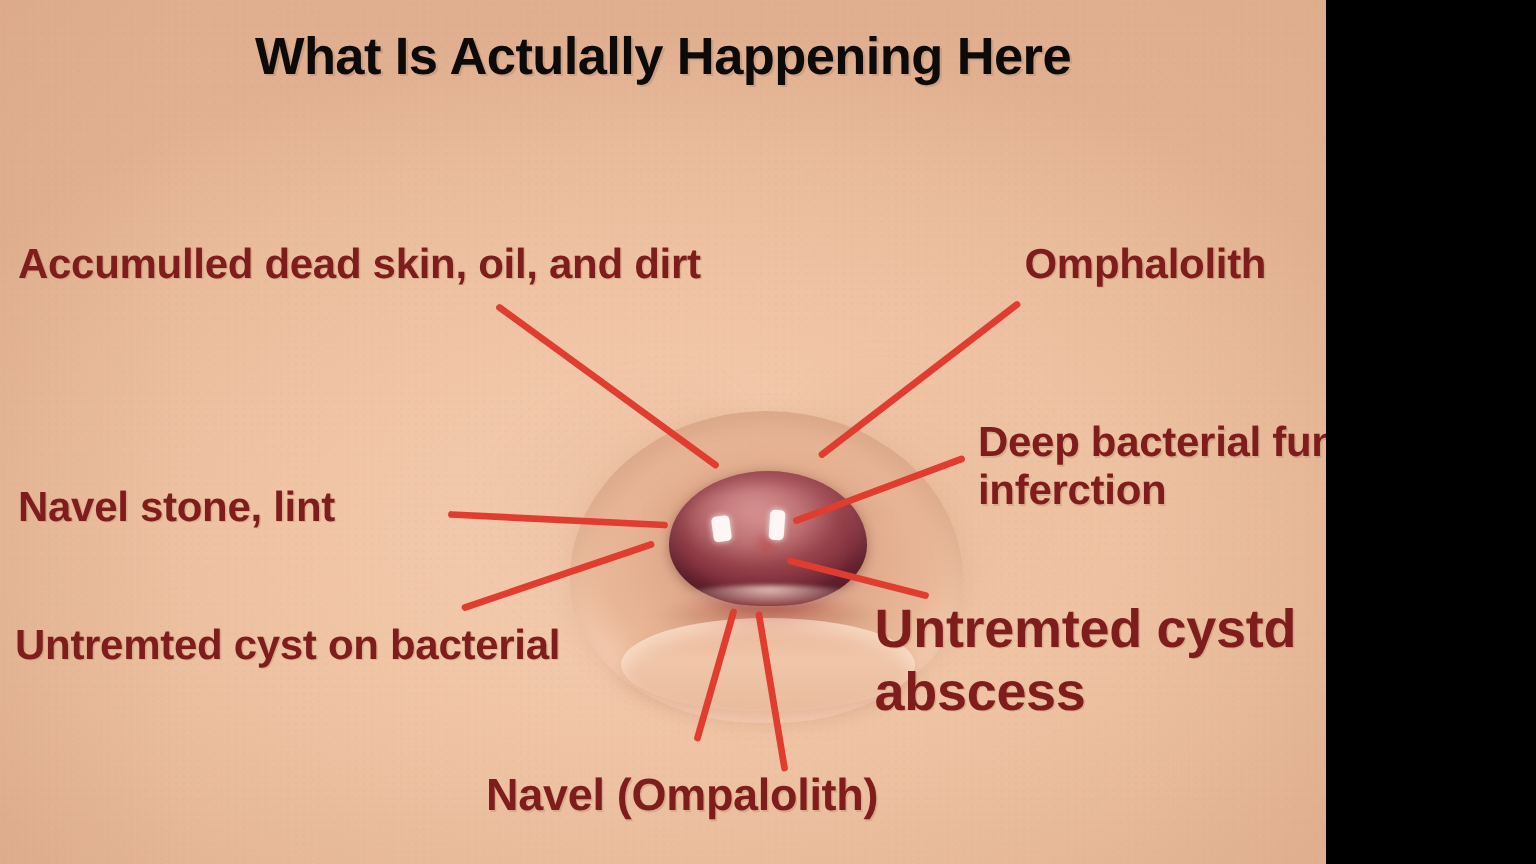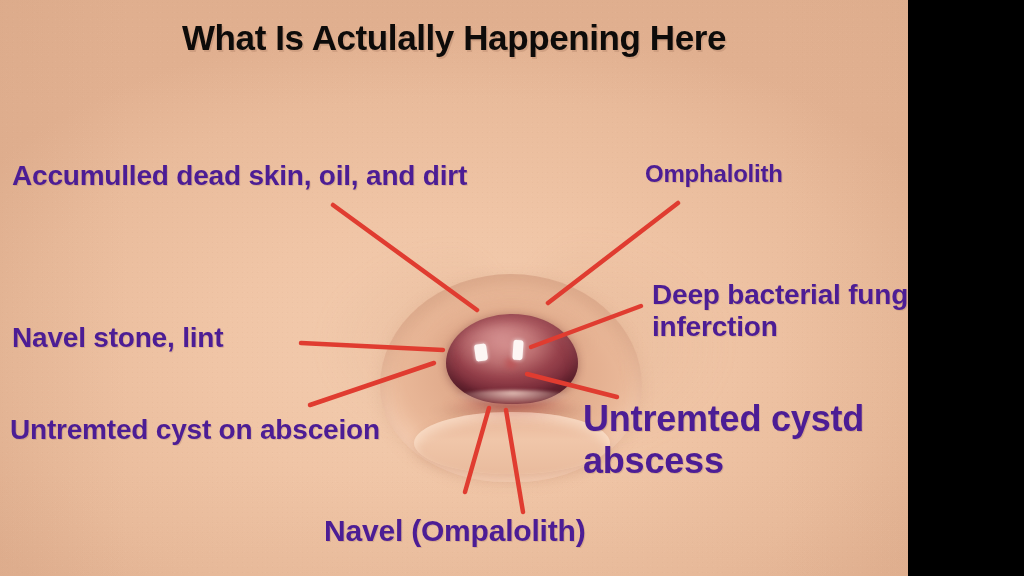--- a/index.html
+++ b/index.html
@@ -8,21 +8,20 @@
     padding: 0;
     background: #000;
   }
   #stage {
     position: relative;
     width: 884px;
     height: 576px;
     overflow: hidden;
     font-family: "Liberation Sans", "DejaVu Sans", sans-serif;
     background: #efc4a5;
-    padding-left: 24px;
   }
 
   
   .skin-base {
     position: absolute;
     inset: 0;
     background:
       radial-gradient(ellipse 62% 58% at 50% 62%, #f3cdb0 0%, #f0c5a6 42%, #e9bb9b 78%, #e2b191 100%),
       linear-gradient(160deg, #f2cbaf 0%, #efc4a5 38%, #ecbf9f 70%, #e7b998 100%);
   }
@@ -160,38 +159,38 @@
   
   #leaders {
     position: absolute;
     inset: 0;
     pointer-events: none;
   }
 
   
   .label {
     position: absolute;
-    color: #4c1d95;
+    color: #7f1d1d;
     font-weight: bold;
     letter-spacing: -0.2px;
     white-space: pre-line;
     text-shadow: 1px 1px 0 rgba(120,80,60,.18);
   }
   #title {
     position: absolute;
     left: 0; right: 0; top: 18px;
     text-align: center;
     font-size: 35px;
     font-weight: bold;
     color: #0d0b0a;
     letter-spacing: -0.4px;
     text-shadow: 1.5px 1.5px 0 rgba(140,96,72,.22);
   }
   #lbl-accumulled { left: 12px;  top: 160px; font-size: 28px; }
-  #lbl-omphalolith{ left: 645px; top: 160px; font-size: 24px; }
+  #lbl-omphalolith{ left: 683px; top: 160px; font-size: 28px; }
   #lbl-deep       { left: 652px; top: 279px; font-size: 28px; line-height: 1.14; width: 372px; }
   #lbl-navelstone { left: 12px;  top: 322px; font-size: 28px; }
   #lbl-untr-abscess{left: 583px; top: 398px; font-size: 36px; }
   #lbl-untr-cyst  { left: 10px;  top: 414px; font-size: 28px; }
   #lbl-navel-omp  { left: 324px; top: 514px; font-size: 30px; text-align: center; }
 </style>
 </head>
 <body>
 
 <div id="stage">
@@ -234,17 +233,17 @@
 
   <div class="label" id="lbl-omphalolith">Omphalolith</div>
 
   <div class="label" id="lbl-navelstone">Navel stone, lint</div>
 
   <div class="label" id="lbl-deep">Deep bacterial fungal
 inferction</div>
 
   <div class="label" id="lbl-untr-abscess">Untremted cystd abscess</div>
 
-  <div class="label" id="lbl-untr-cyst">Untremted cyst on absceion</div>
+  <div class="label" id="lbl-untr-cyst">Untremted cyst on bacterial</div>
 
   <div class="label" id="lbl-navel-omp">Navel (Ompalolith)</div>
 
 </div>
 
 </body></html>

